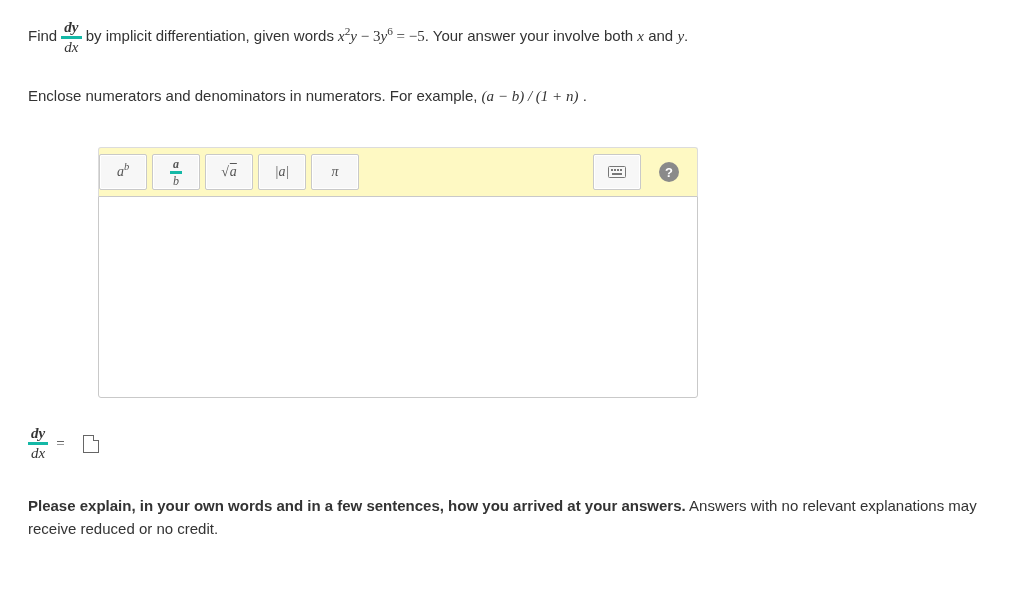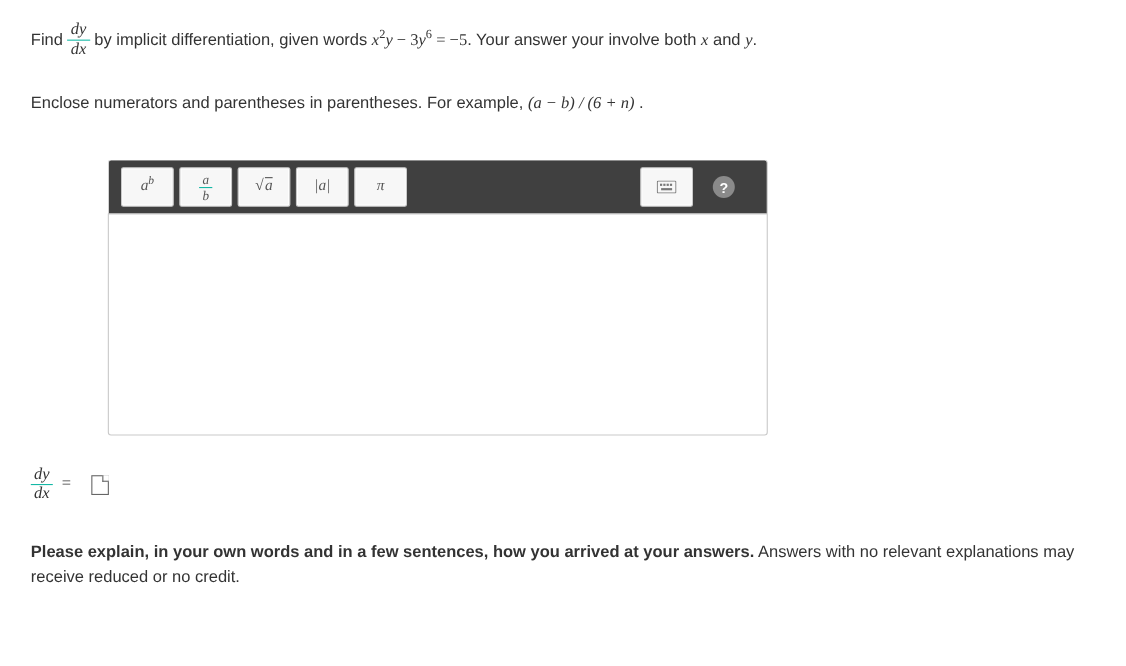--- a/index.html
+++ b/index.html
@@ -22,21 +22,22 @@
   }
   .frac {
     display: inline-block;
     vertical-align: middle;
     text-align: center;
     line-height: 1;
   }
   .frac .num {
     display: block;
     padding: 0 3px 1px 3px;
-    border-bottom: 1px solid #14b8a6;
+    border-bottom: 3px solid #14b8a6;
+    font-weight: bold;
   }
   .frac .den {
     display: block;
     padding: 1px 3px 0 3px;
     font-style: italic;
   }
   .question-line {
     line-height: 2;
     margin-bottom: 26px;
   }
@@ -44,24 +45,24 @@
     line-height: 0;
     font-size: 0.75em;
   }
 
   .editor-wrap {
     margin-left: 70px;
     margin-top: 36px;
     width: 600px;
   }
   .toolbar {
-    background: #404040;
+    background: #fef9c3;
     border: 1px solid #dcdcdc;
     border-bottom: none;
-    padding: 6px 11px;
+    padding: 6px 0;
     display: flex;
     align-items: center;
     border-radius: 3px 3px 0 0;
   }
   .tbtn {
     background: #f7f7f7;
     border: 1px solid #c9c9c9;
     border-radius: 2px;
     height: 34px;
     min-width: 34px;
@@ -130,22 +131,22 @@
   <span>Find </span>
   <span class="frac math">
     <span class="num">dy</span>
     <span class="den">dx</span>
   </span>
   <span> by implicit differentiation, given words </span>
   <span class="math">x</span><sup class="mathup">2</sup><span class="math">y</span><span class="mathup"> − 3</span><span class="math">y</span><sup class="mathup">6</sup><span class="mathup"> = −5</span><span>. Your answer your involve both </span><span class="math">x</span><span> and </span><span class="math">y</span><span>.</span>
 </div>
 
 <div class="question-line">
-  <span>Enclose numerators and parentheses in parentheses. For example, </span>
-  <span class="math">(a − b) / (6 + n)</span>
+  <span>Enclose numerators and denominators in numerators. For example, </span>
+  <span class="math">(a − b) / (1 + n)</span>
   <span>.</span>
 </div>
 
 <div class="editor-wrap">
   <div class="toolbar">
 
     <div class="tbtn">
       <span style="font-style:italic;">
         <span>a</span><sup>b</sup>
       </span>

